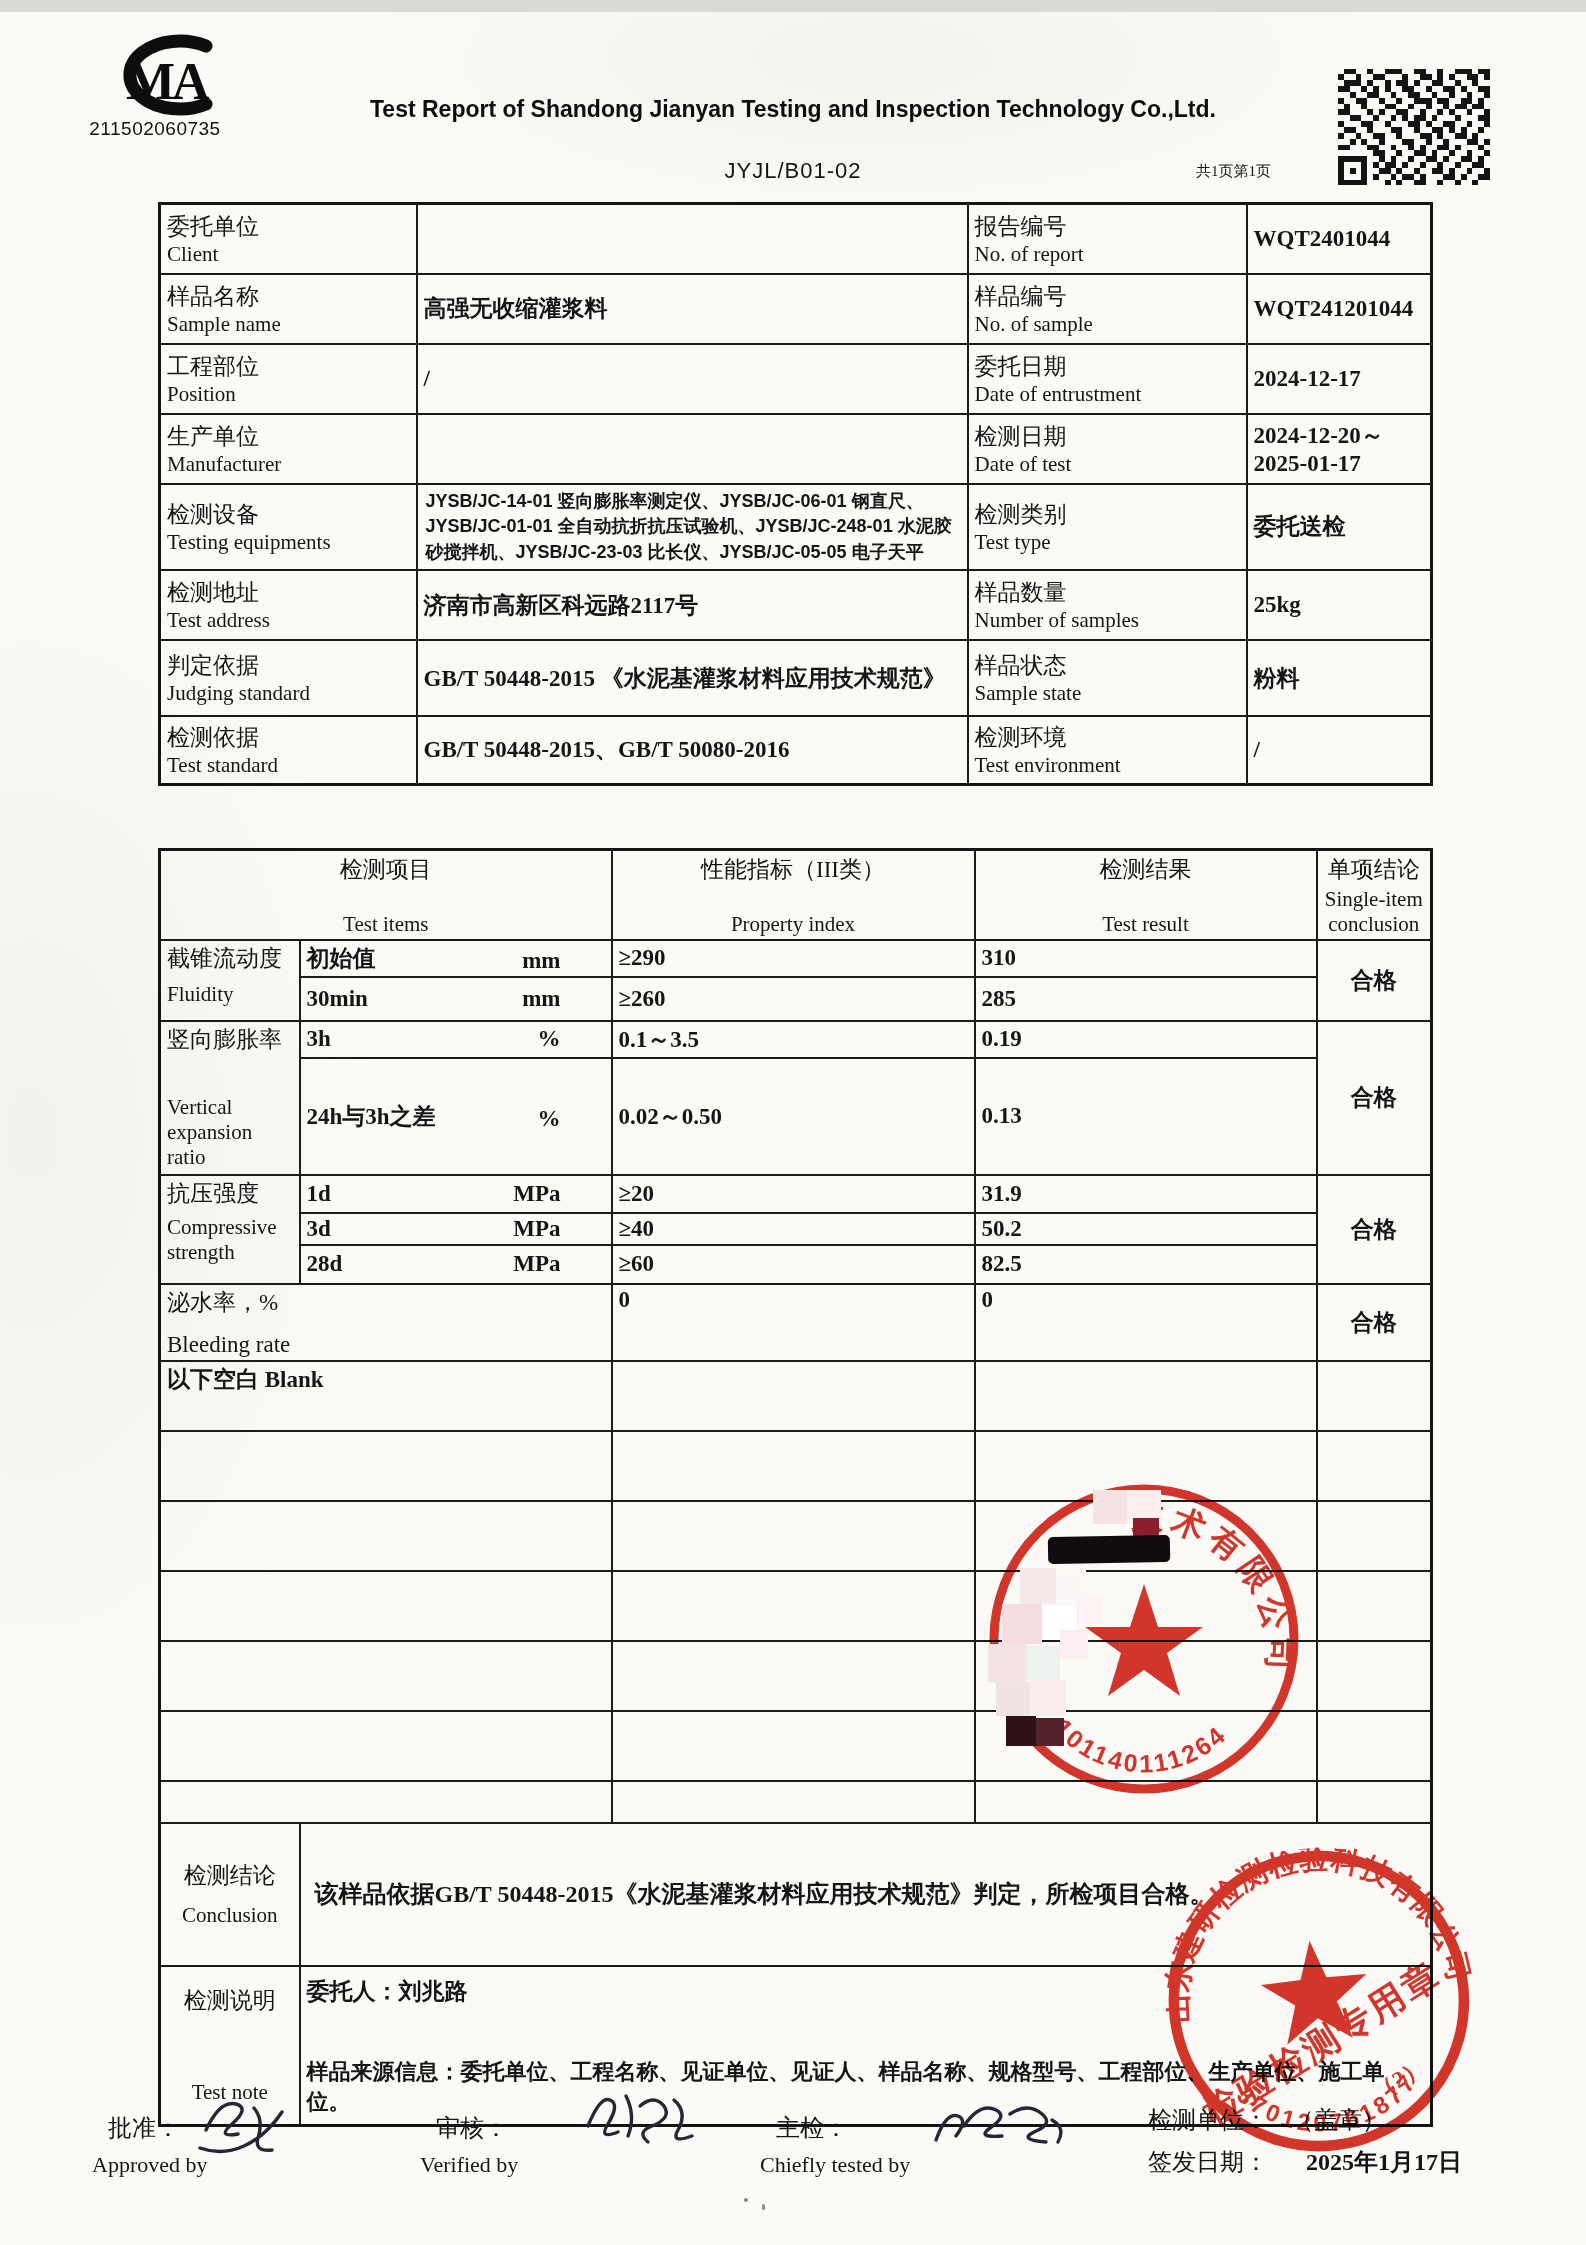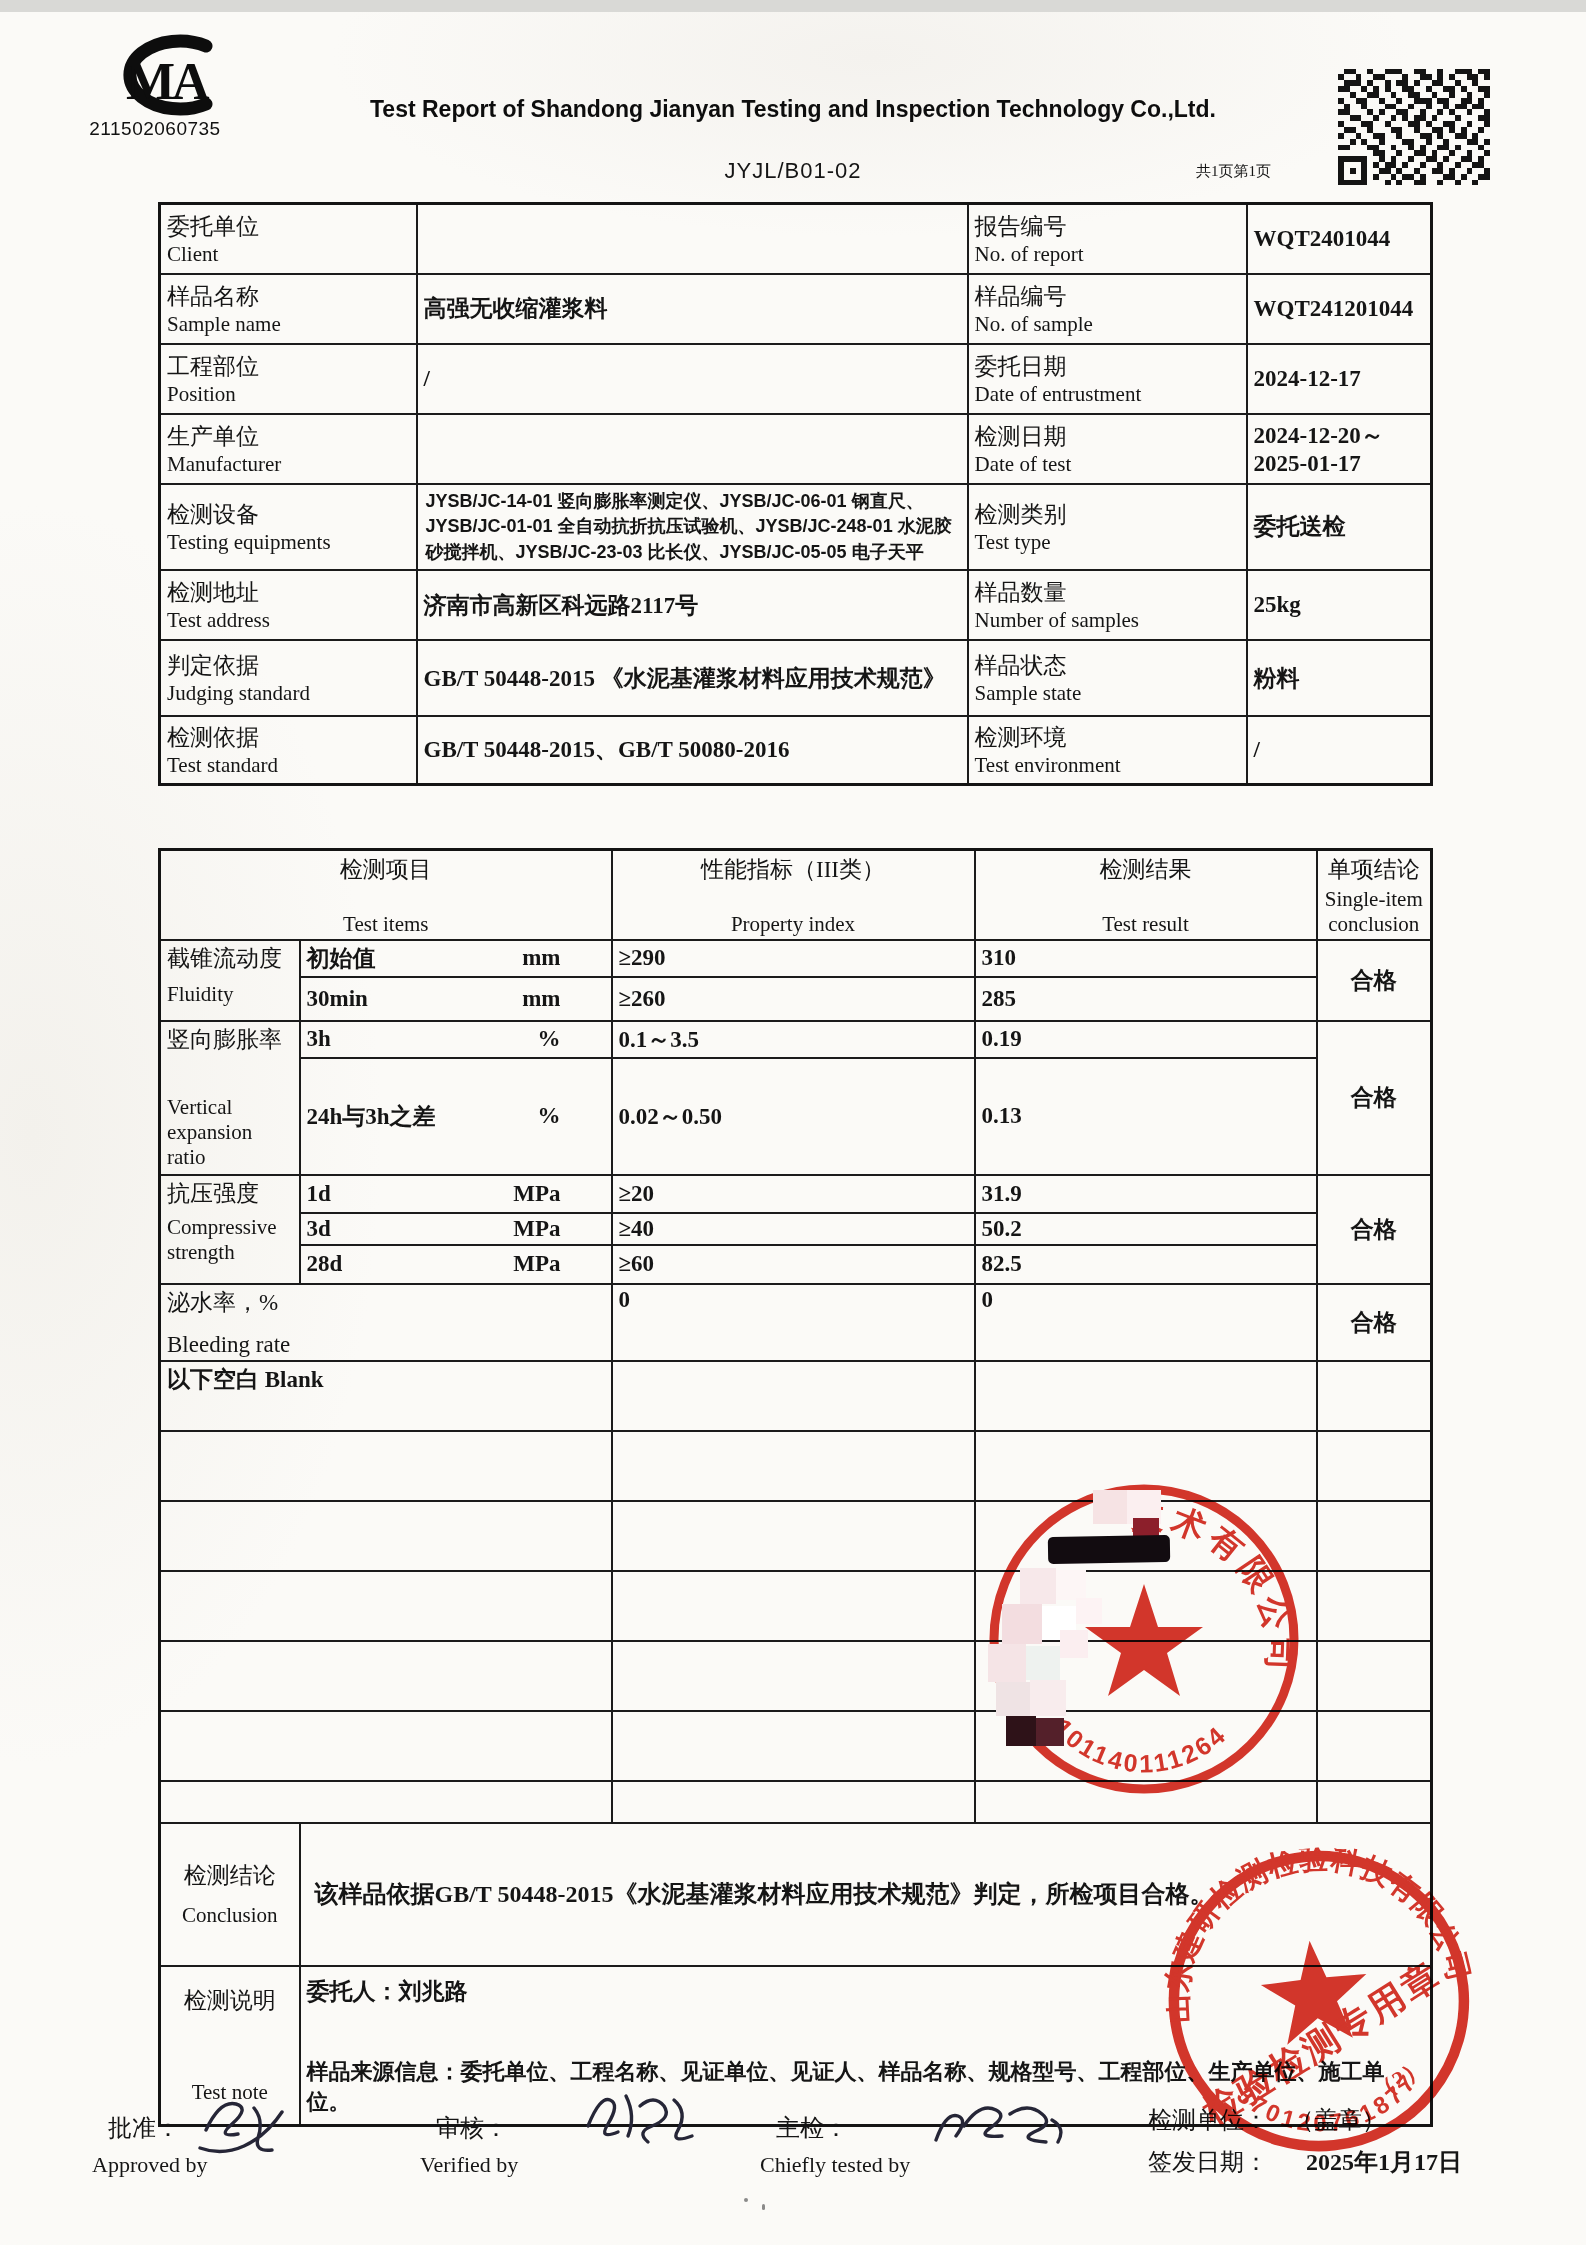--- a/index.html
+++ b/index.html
@@ -35,21 +35,21 @@
               font-family:"Liberation Sans","DejaVu Sans",sans-serif;padding:4px 8px;}
   
   .rhead td{text-align:center;}
   .hw{display:flex;flex-direction:column;justify-content:space-between;height:82px;align-items:center;}
   .hw .cn{font-size:23px;}
   .hw .en{font-size:21px;white-space:pre-line;line-height:1.15;}
   td.glab{vertical-align:top;}
   td.glab .cn{font-size:23px;display:block;}
   td.glab .en{font-size:21px;display:block;}
   td.glab.g-exp .en{margin-top:40px;}
-  .sub{display:flex;justify-content:space-between;align-items:center;padding-right:44px;font-weight:700;}
+  .sub{display:flex;justify-content:space-between;align-items:flex-end;padding-right:44px;font-weight:700;}
   td.idx,td.rval{font-weight:700;}
   td.ok{text-align:center;font-size:23px;font-weight:bold;}
   td.bleed-lab{vertical-align:top;}
   td.bleed-lab .cn,.bleed-lab .en{display:block;font-weight:400;}
   td.bleed-lab .cn{margin-bottom:14px;}
   td.blank-cell{font-weight:700;vertical-align:top;}
   td.center-lab .lw{align-items:center;}
   td.ctext{font-weight:700;font-size:24px;padding-left:14px;}
   .notewrap{display:flex;flex-direction:column;justify-content:space-between;height:146px;font-weight:700;}
   .notewrap .l1{font-size:23px;margin-top:4px;}

